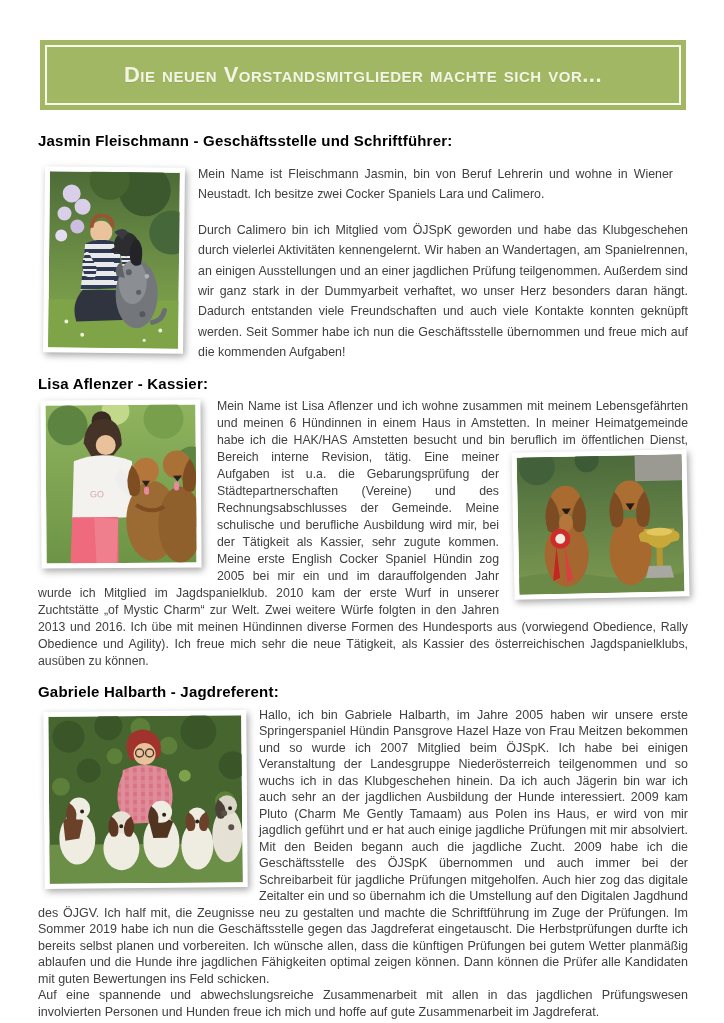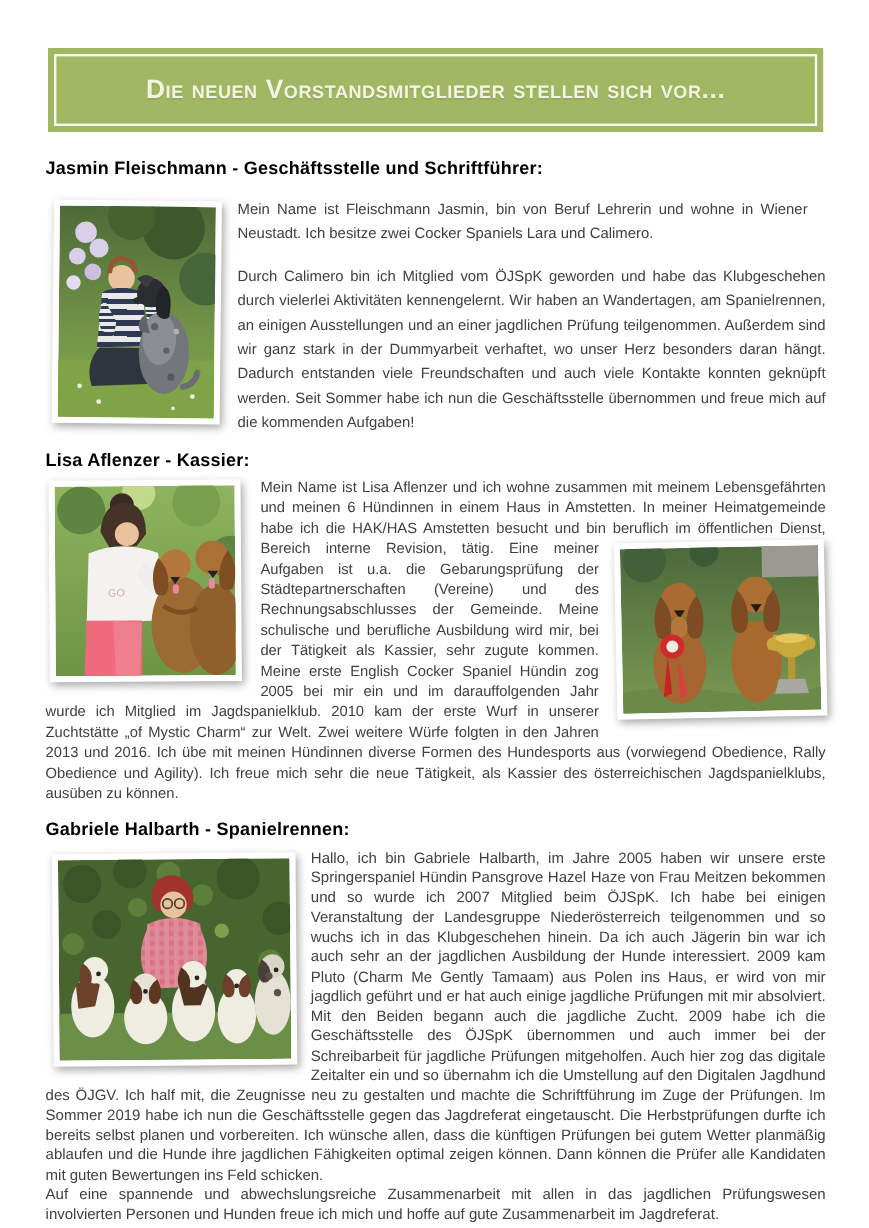--- a/index.html
+++ b/index.html
@@ -71,21 +71,21 @@
   .ph-dogs{ float:right; margin:2px 0 10px 14px; transform:rotate(-1.2deg); }
   .ph-gab{ float:left; margin:4px 12px 8px 6px; transform:rotate(-0.5deg); }
 </style>
 </head>
 <body>
 
 <div class="page">
   <div class="content">
 
     <div class="banner">
-      <div class="banner-title">Die neuen Vorstandsmitglieder stellen sich vor...</div>
+      <div class="banner-title">Die neuen Vorstandsmitglieder machte sich vor...</div>
     </div>
 
     <h2 class="sec" id="h-jasmin">Jasmin Fleischmann - Geschäftsstelle und Schriftführer:</h2>
 
     <div class="sec-body jasmin-body">
       <div class="photo ph-jasmin">
         <svg width="130" height="176" viewBox="0 0 130 176">
           <defs>
             <linearGradient id="g1" x1="0" y1="0" x2="0" y2="1">
               <stop offset="0" stop-color="#4e6b38"></stop>
@@ -219,21 +219,21 @@
           <path d="M126 76 q-8 2 -4 10 l8 2 z" fill="#c9a83a"></path>
             <path d="M156 76 q8 2 4 10 l-8 2 z" fill="#c9a83a"></path>
           <rect x="138" y="93" width="6" height="18" fill="#b89732"></rect>
           <path d="M130 111 l22 0 l3 12 l-28 0 z" fill="#a8a8a0"></path>
           <ellipse cx="141" cy="77" rx="13" ry="4" fill="#e3c65e"></ellipse>
         </svg>
       </div>
       <span>interne Revision, tätig. Eine meiner Aufgaben ist u.a. die Gebarungsprüfung der Städtepartnerschaften (Vereine) und des Rechnungsabschlusses der Gemeinde. Meine schulische und berufliche Ausbildung wird mir, bei der Tätigkeit als Kassier, sehr zugute kommen. Meine erste English Cocker Spaniel Hündin zog 2005 bei mir ein und im darauffolgenden Jahr wurde ich Mitglied im Jagdspanielklub. 2010 kam der erste Wurf in unserer Zuchtstätte „of Mystic Charm“ zur Welt. Zwei weitere Würfe folgten in den Jahren 2013 und 2016. Ich übe mit meinen Hündinnen diverse Formen des Hundesports aus (vorwiegend Obedience, Rally Obedience und Agility). Ich freue mich sehr die neue Tätigkeit, als Kassier des österreichischen Jagdspanielklubs, ausüben zu können.</span>
     </div>
 
-    <h2 class="sec" id="h-gabriele">Gabriele Halbarth - Spanielrennen:</h2>
+    <h2 class="sec" id="h-gabriele">Gabriele Halbarth - Jagdreferent:</h2>
 
     <div class="sec-body gab-body">
       <div class="photo ph-gab">
         <svg width="193" height="167" viewBox="0 0 193 167">
           <defs>
             <pattern id="ging" width="8" height="8" patternUnits="userSpaceOnUse">
               <rect width="8" height="8" fill="#d97383"></rect>
               <rect width="4" height="8" fill="#e08d9b"></rect>
               <rect width="8" height="4" fill="#e08d9b" opacity="0.6"></rect>
             </pattern>

